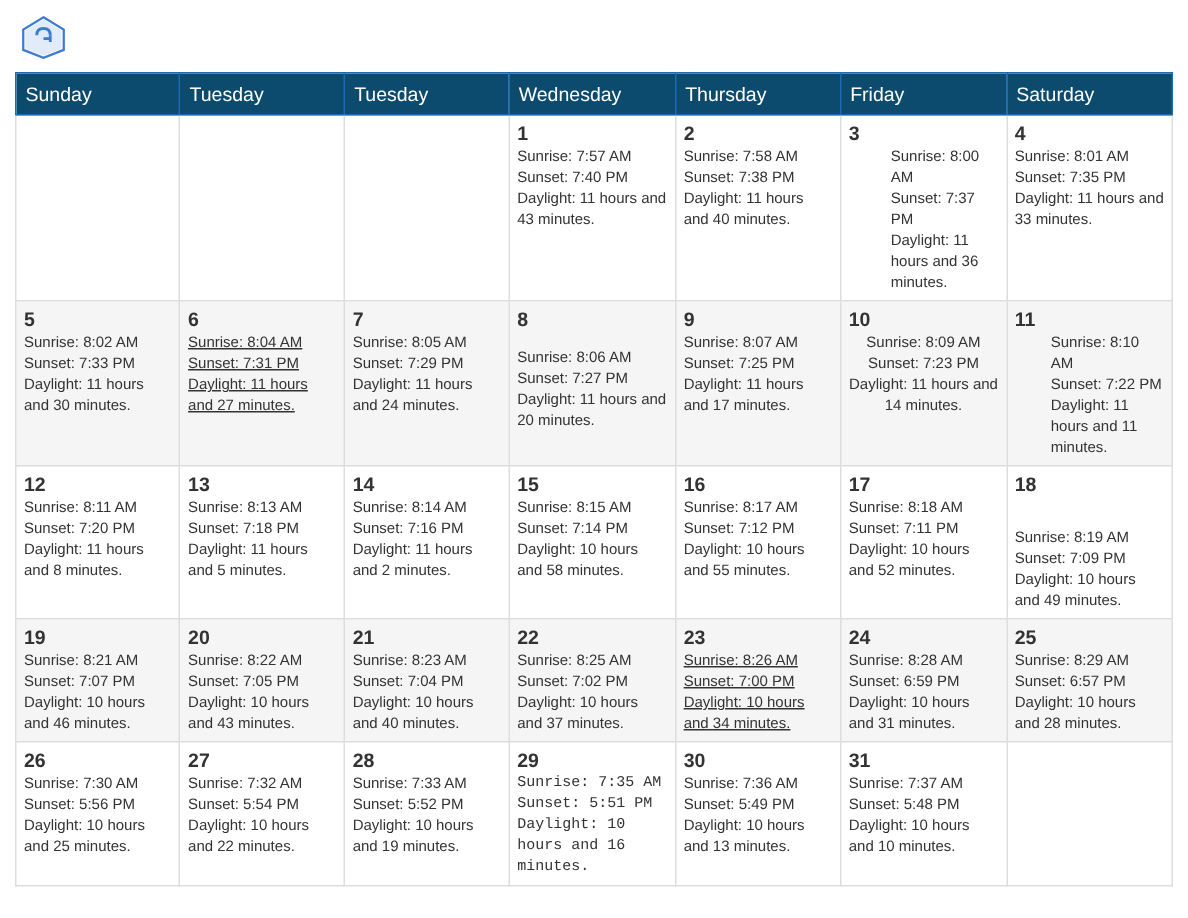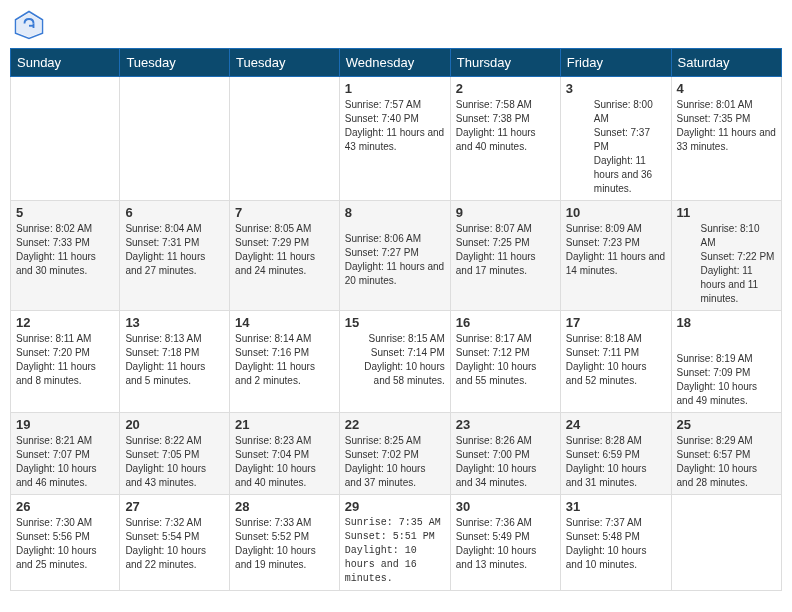--- a/index.html
+++ b/index.html
@@ -164,21 +164,21 @@
       </tr>
       <tr class="row-even">
         <td>
           <span class="day-number">5</span>
           <div class="day-info" style="white-space: pre-line;">Sunrise: 8:02 AM
 Sunset: 7:33 PM
 Daylight: 11 hours and 30 minutes.</div>
         </td>
         <td>
           <span class="day-number">6</span>
-          <div class="day-info" style="white-space: pre-line;">Sunrise: 8:04 AM
+          <div class="day-info" style="white-space: pre-line; text-decoration: underline;">Sunrise: 8:04 AM
 Sunset: 7:31 PM
 Daylight: 11 hours and 27 minutes.</div>
         </td>
         <td>
           <span class="day-number">7</span>
           <div class="day-info" style="white-space: pre-line;">Sunrise: 8:05 AM
 Sunset: 7:29 PM
 Daylight: 11 hours and 24 minutes.</div>
         </td>
         <td>
@@ -188,21 +188,21 @@
 Daylight: 11 hours and 20 minutes.</div>
         </td>
         <td>
           <span class="day-number">9</span>
           <div class="day-info" style="white-space: pre-line;">Sunrise: 8:07 AM
 Sunset: 7:25 PM
 Daylight: 11 hours and 17 minutes.</div>
         </td>
         <td>
           <span class="day-number">10</span>
-          <div class="day-info" style="white-space: pre-line;">Sunrise: 8:09 AM
+          <div class="day-info" style="white-space: pre-line; text-align: center;">Sunrise: 8:09 AM
 Sunset: 7:23 PM
 Daylight: 11 hours and 14 minutes.</div>
         </td>
         <td>
           <span class="day-number">11</span>
           <div class="day-info" style="white-space: pre-line; margin-left: 24px;">Sunrise: 8:10 AM
 Sunset: 7:22 PM
 Daylight: 11 hours and 11 minutes.</div>
         </td>
       </tr>
@@ -220,21 +220,21 @@
 Daylight: 11 hours and 5 minutes.</div>
         </td>
         <td>
           <span class="day-number">14</span>
           <div class="day-info" style="white-space: pre-line;">Sunrise: 8:14 AM
 Sunset: 7:16 PM
 Daylight: 11 hours and 2 minutes.</div>
         </td>
         <td>
           <span class="day-number">15</span>
-          <div class="day-info" style="white-space: pre-line; text-align: right;">Sunrise: 8:15 AM
+          <div class="day-info" style="white-space: pre-line;">Sunrise: 8:15 AM
 Sunset: 7:14 PM
 Daylight: 10 hours and 58 minutes.</div>
         </td>
         <td>
           <span class="day-number">16</span>
           <div class="day-info" style="white-space: pre-line;">Sunrise: 8:17 AM
 Sunset: 7:12 PM
 Daylight: 10 hours and 55 minutes.</div>
         </td>
         <td>
@@ -270,21 +270,21 @@
 Daylight: 10 hours and 40 minutes.</div>
         </td>
         <td>
           <span class="day-number">22</span>
           <div class="day-info" style="white-space: pre-line;">Sunrise: 8:25 AM
 Sunset: 7:02 PM
 Daylight: 10 hours and 37 minutes.</div>
         </td>
         <td>
           <span class="day-number">23</span>
-          <div class="day-info" style="white-space: pre-line;">Sunrise: 8:26 AM
+          <div class="day-info" style="white-space: pre-line; text-decoration: underline;">Sunrise: 8:26 AM
 Sunset: 7:00 PM
 Daylight: 10 hours and 34 minutes.</div>
         </td>
         <td>
           <span class="day-number">24</span>
           <div class="day-info" style="white-space: pre-line;">Sunrise: 8:28 AM
 Sunset: 6:59 PM
 Daylight: 10 hours and 31 minutes.</div>
         </td>
         <td>

